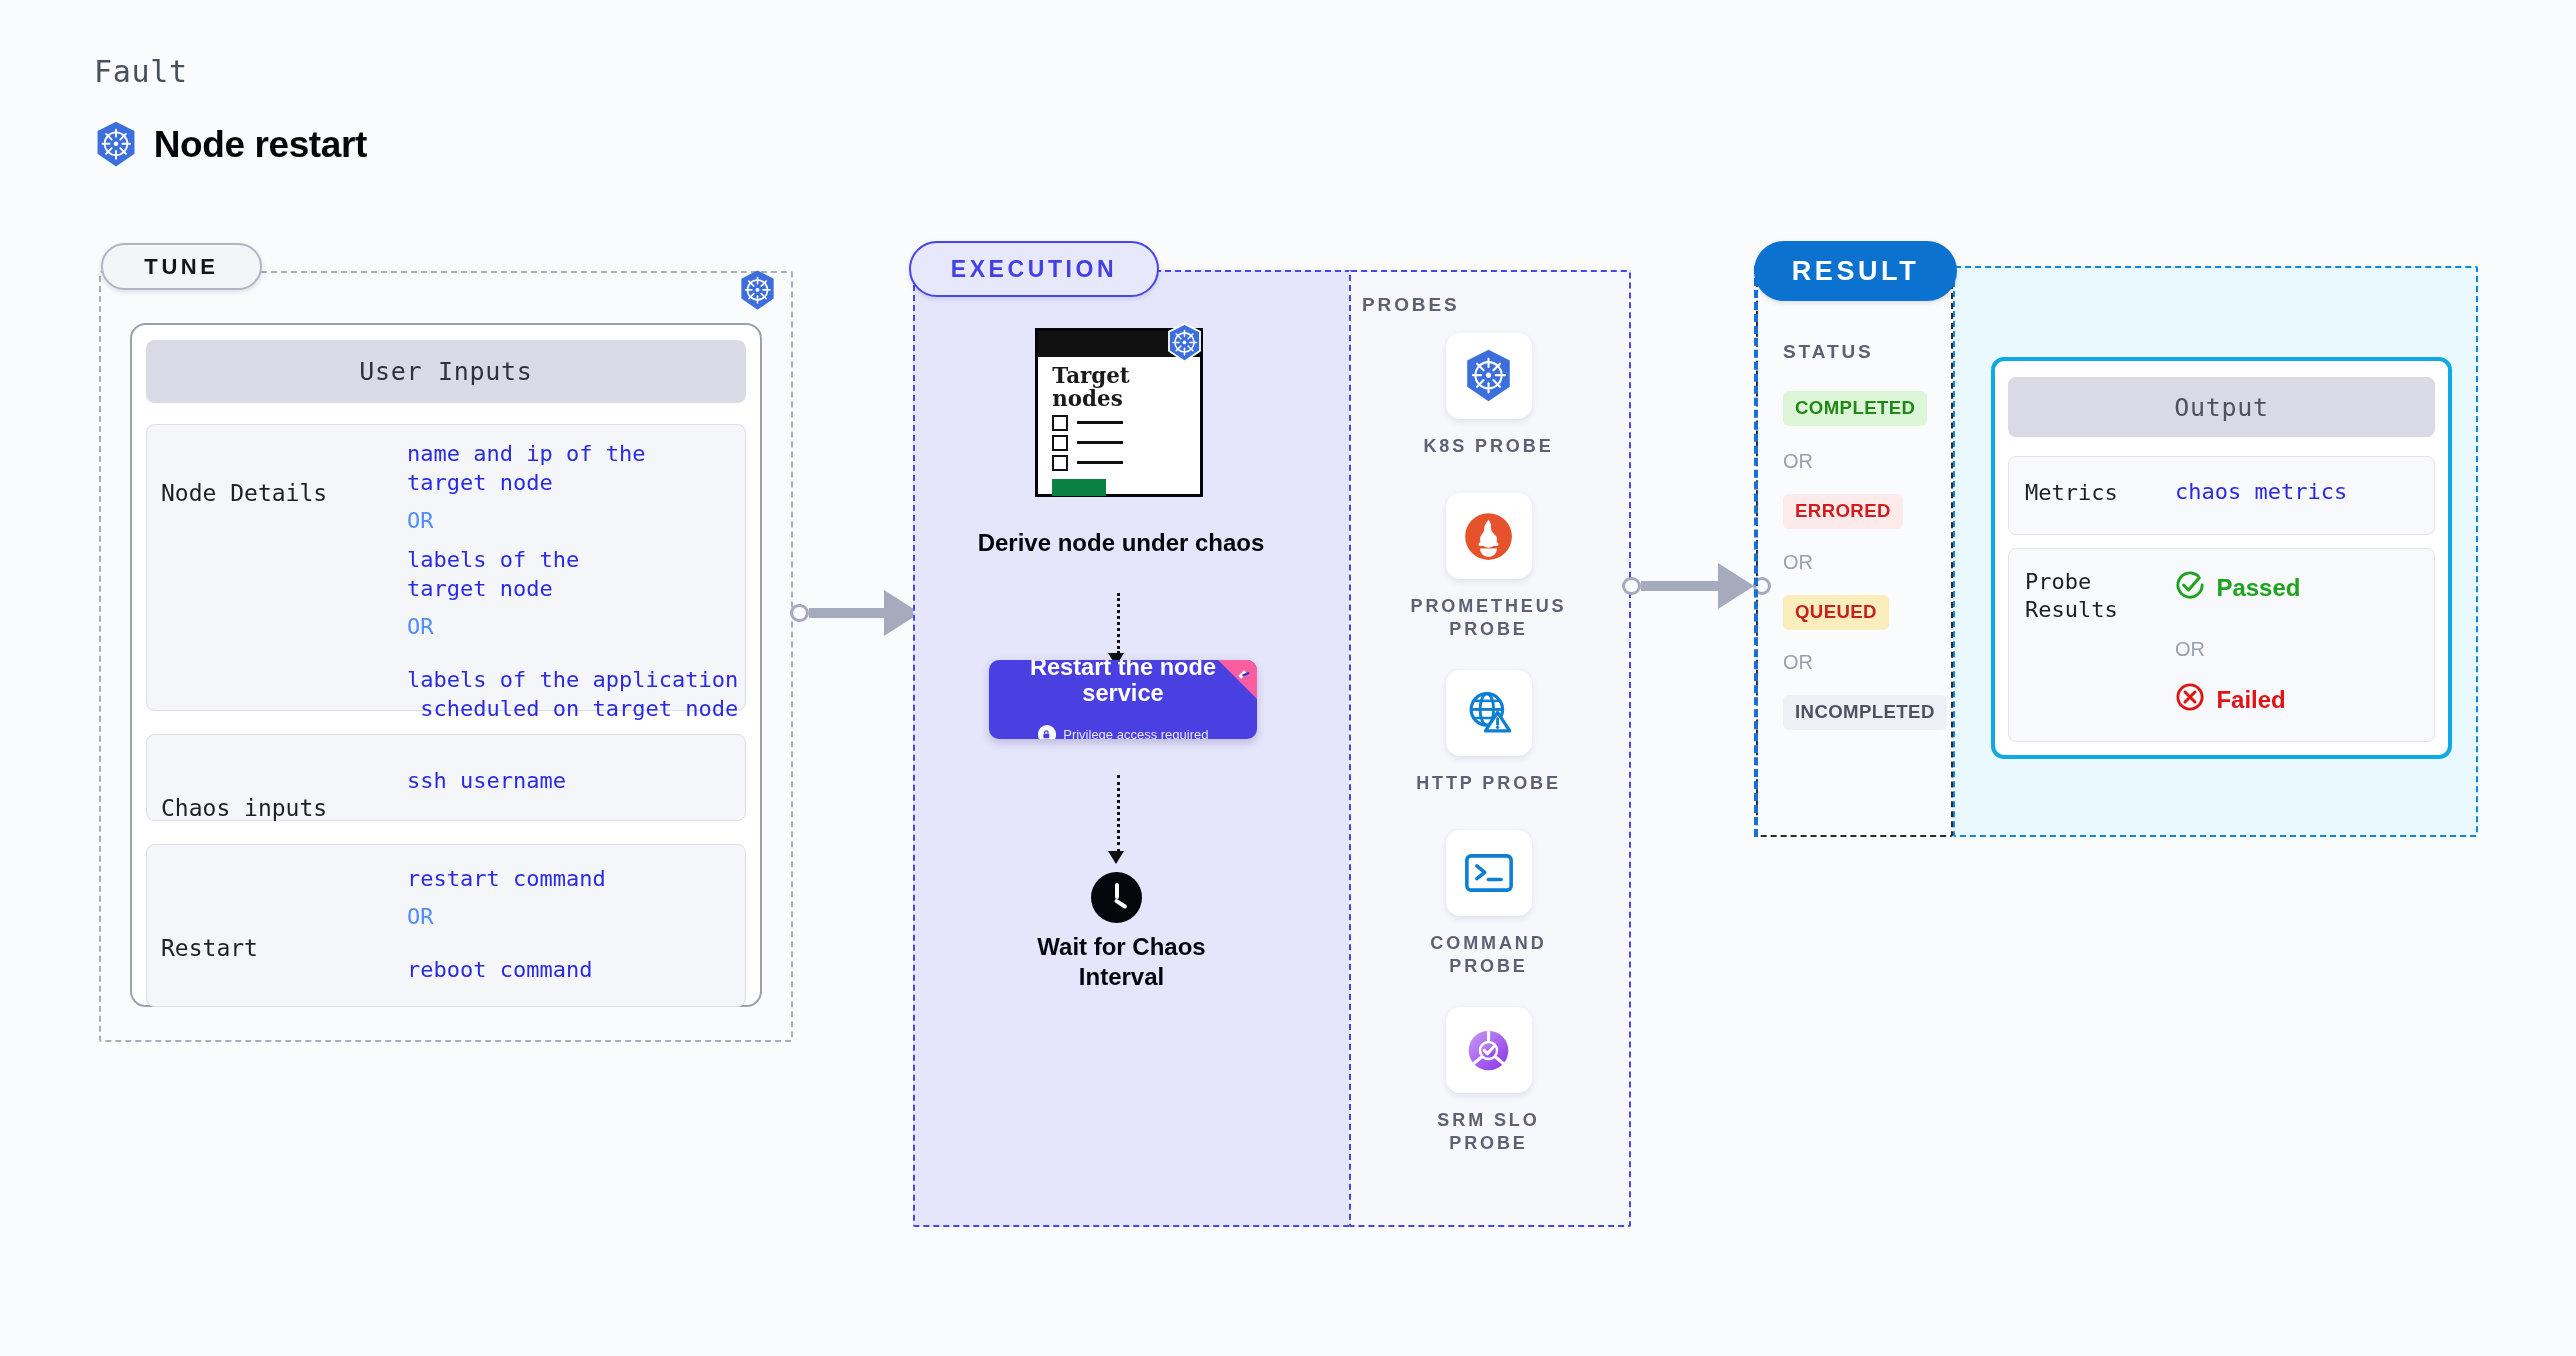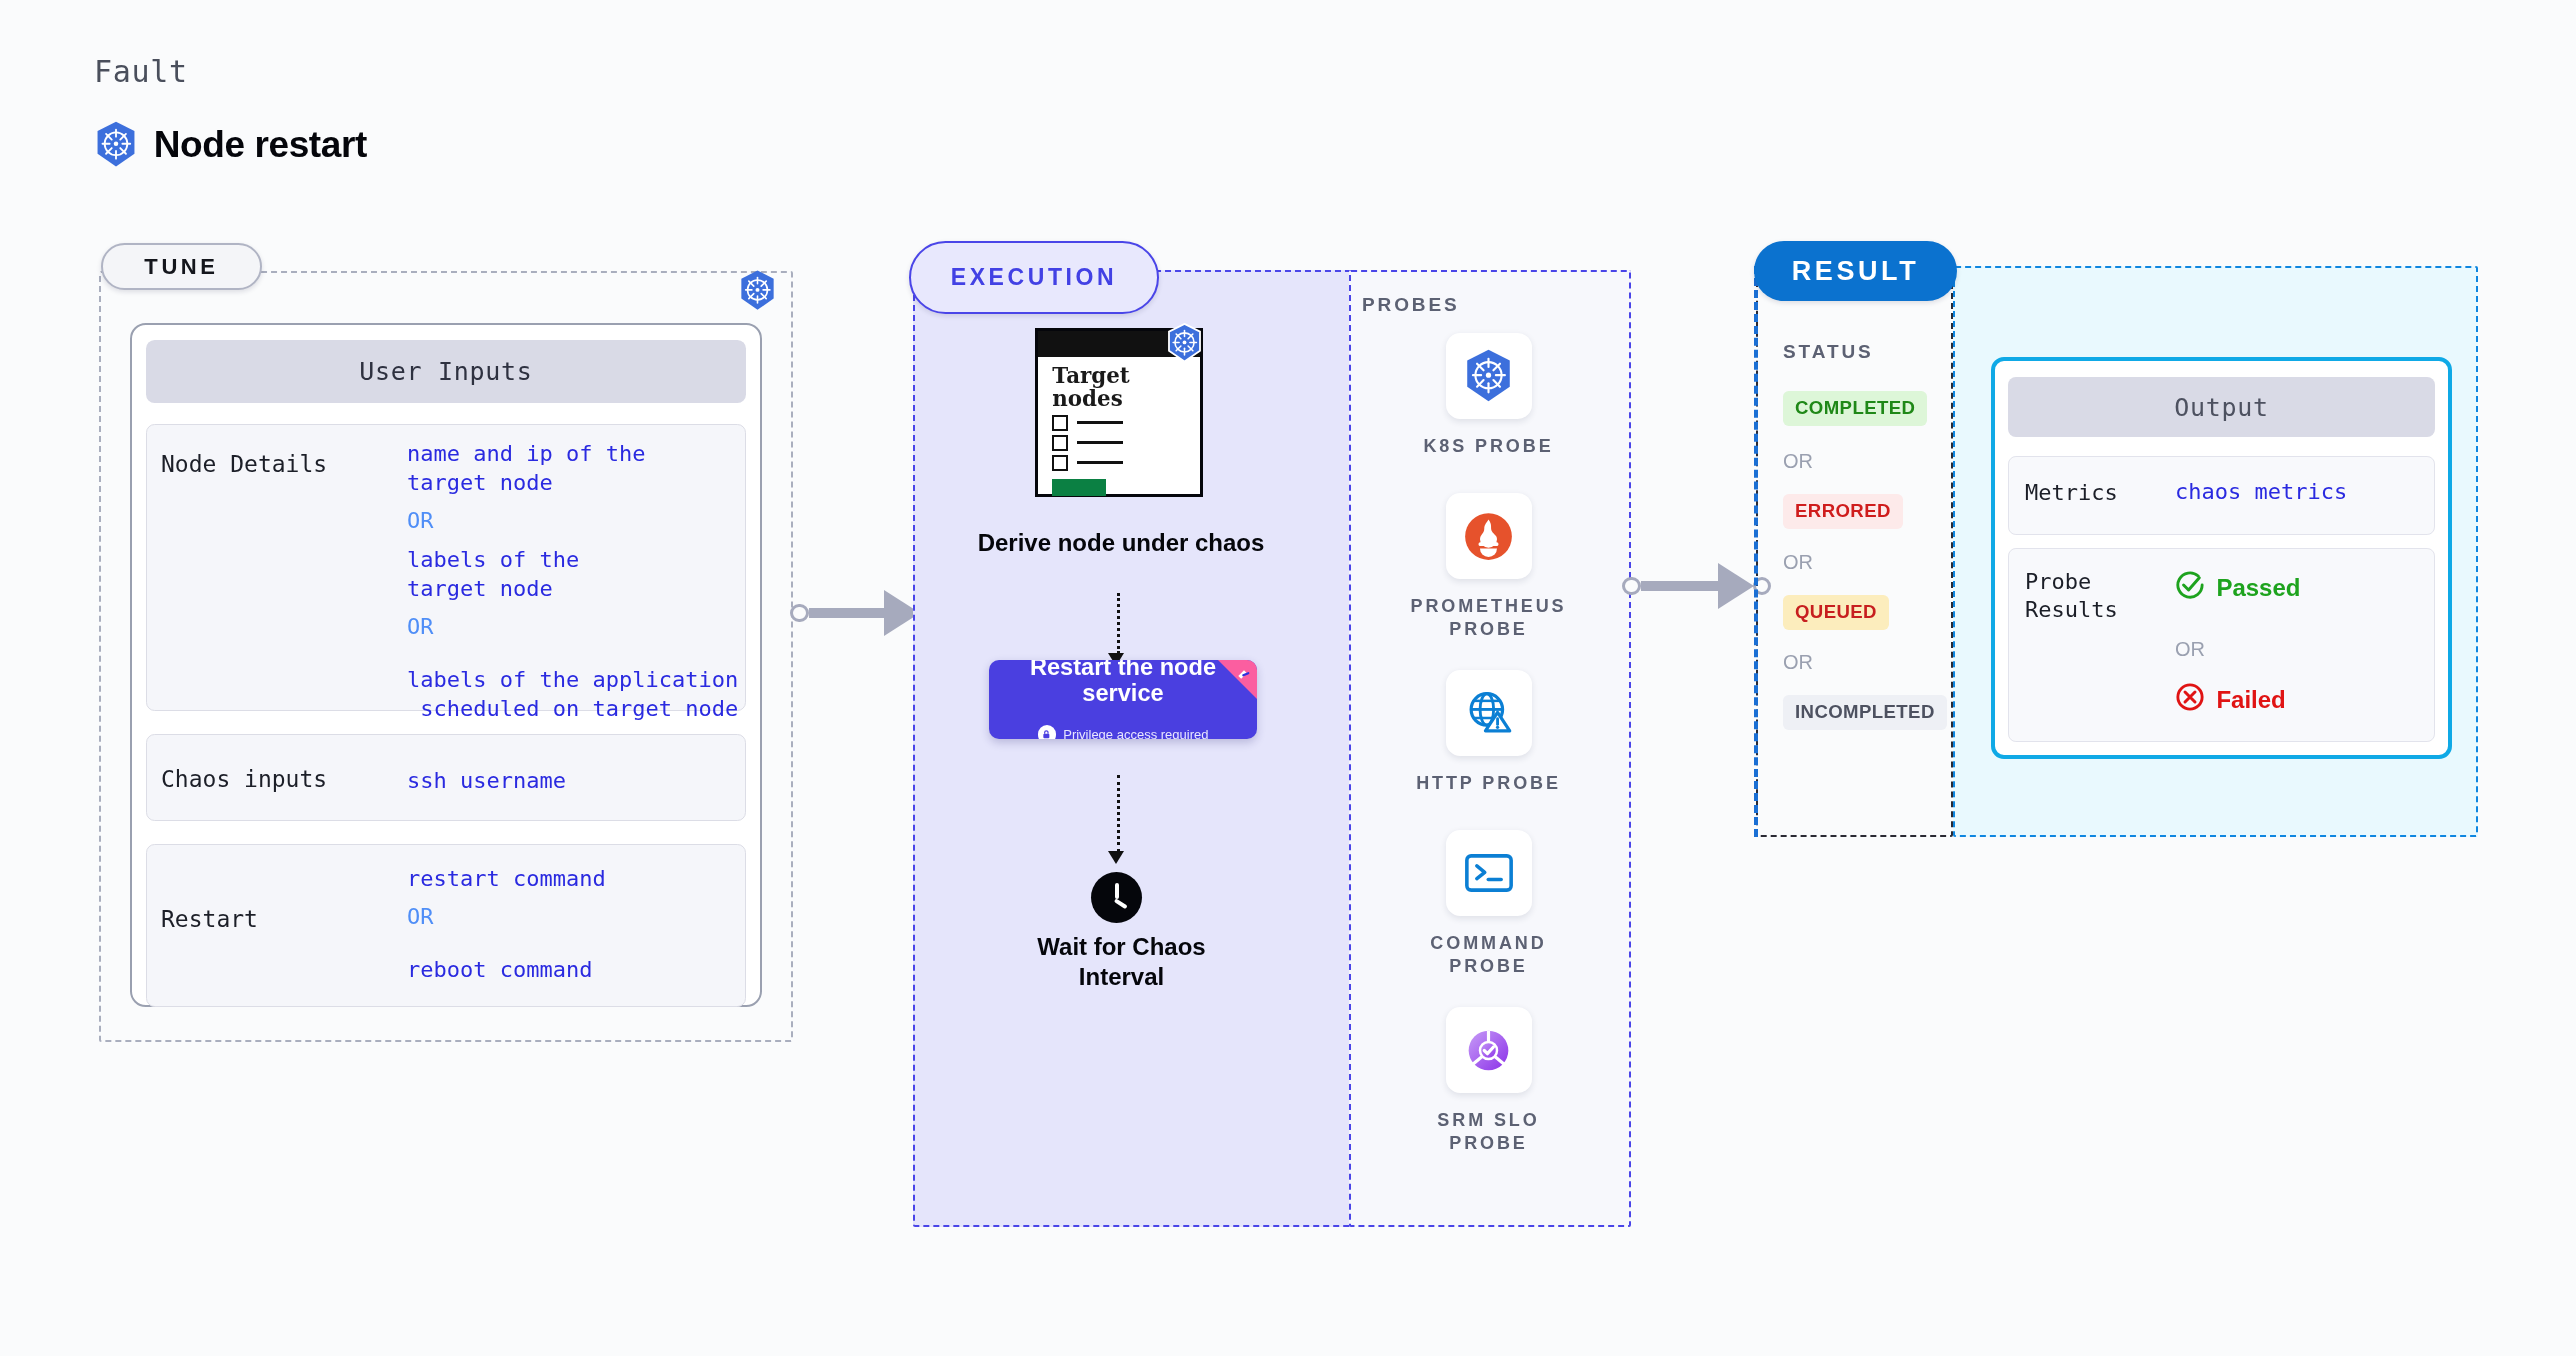--- a/index.html
+++ b/index.html
@@ -36,21 +36,21 @@
     font-family: "Liberation Sans", sans-serif;
     font-weight: 700; letter-spacing: 3.6px;
     box-shadow: 0 2.1px 5px rgba(20,25,60,.13);
   }
   .pill-tune {
     left: 101px; top: 243px; width: 161px; height: 47px;
     background: #f4f5f8; color: #14161c; border: 2.1px solid #b0b4c4;
     font-size: 22px;
   }
   .pill-exec {
-    left: 909px; top: 241px; width: 250px; height: 73px;
+    left: 909px; top: 241px; width: 250px; height: 56px;
     background: #e8e8fd; color: #4241e4; border: 2.9px solid #4a45e8;
     font-size: 23px;
   }
   .pill-result {
     left: 1754px; top: 241px; width: 203px; height: 60px;
     background: #0b72cf; color: #ffffff; border: none;
     font-size: 27px;
   }
 
   
@@ -102,20 +102,21 @@
     position: absolute; background: #f5f6fa;
     border: 1.4px solid #dcdde6; border-radius: 8.6px;
   }
   .row-node  { left: 146px; top: 424px; width: 600px; height: 287px; }
   .row-chaos { left: 146px; top: 734px; width: 600px; height: 87px; }
   .row-opt   { left: 146px; top: 844px; width: 600px; height: 163px; }
 
   .row-label {
     position: absolute; font-size: 23px; color: #1c1f28; letter-spacing: 0px;
     line-height: 1.25;
+    margin-top: 29px;
   }
   .rl-node  { left: 161px; top: 450px; }
   .rl-chaos { left: 161px; top: 765px; }
   .rl-opt   { left: 161px; top: 905px; }
 
   .vals { position: absolute; font-size: 22px; line-height: 1.32; }
   .vals .v { color: #2a2ae0; white-space: pre; display: block; }
   .vals .or { color: #4f8ef7; display: block; margin: 9.3px 0; }
   .v-node  { left: 407px; top: 439px; }
   .v-chaos { left: 407px; top: 766px; }

